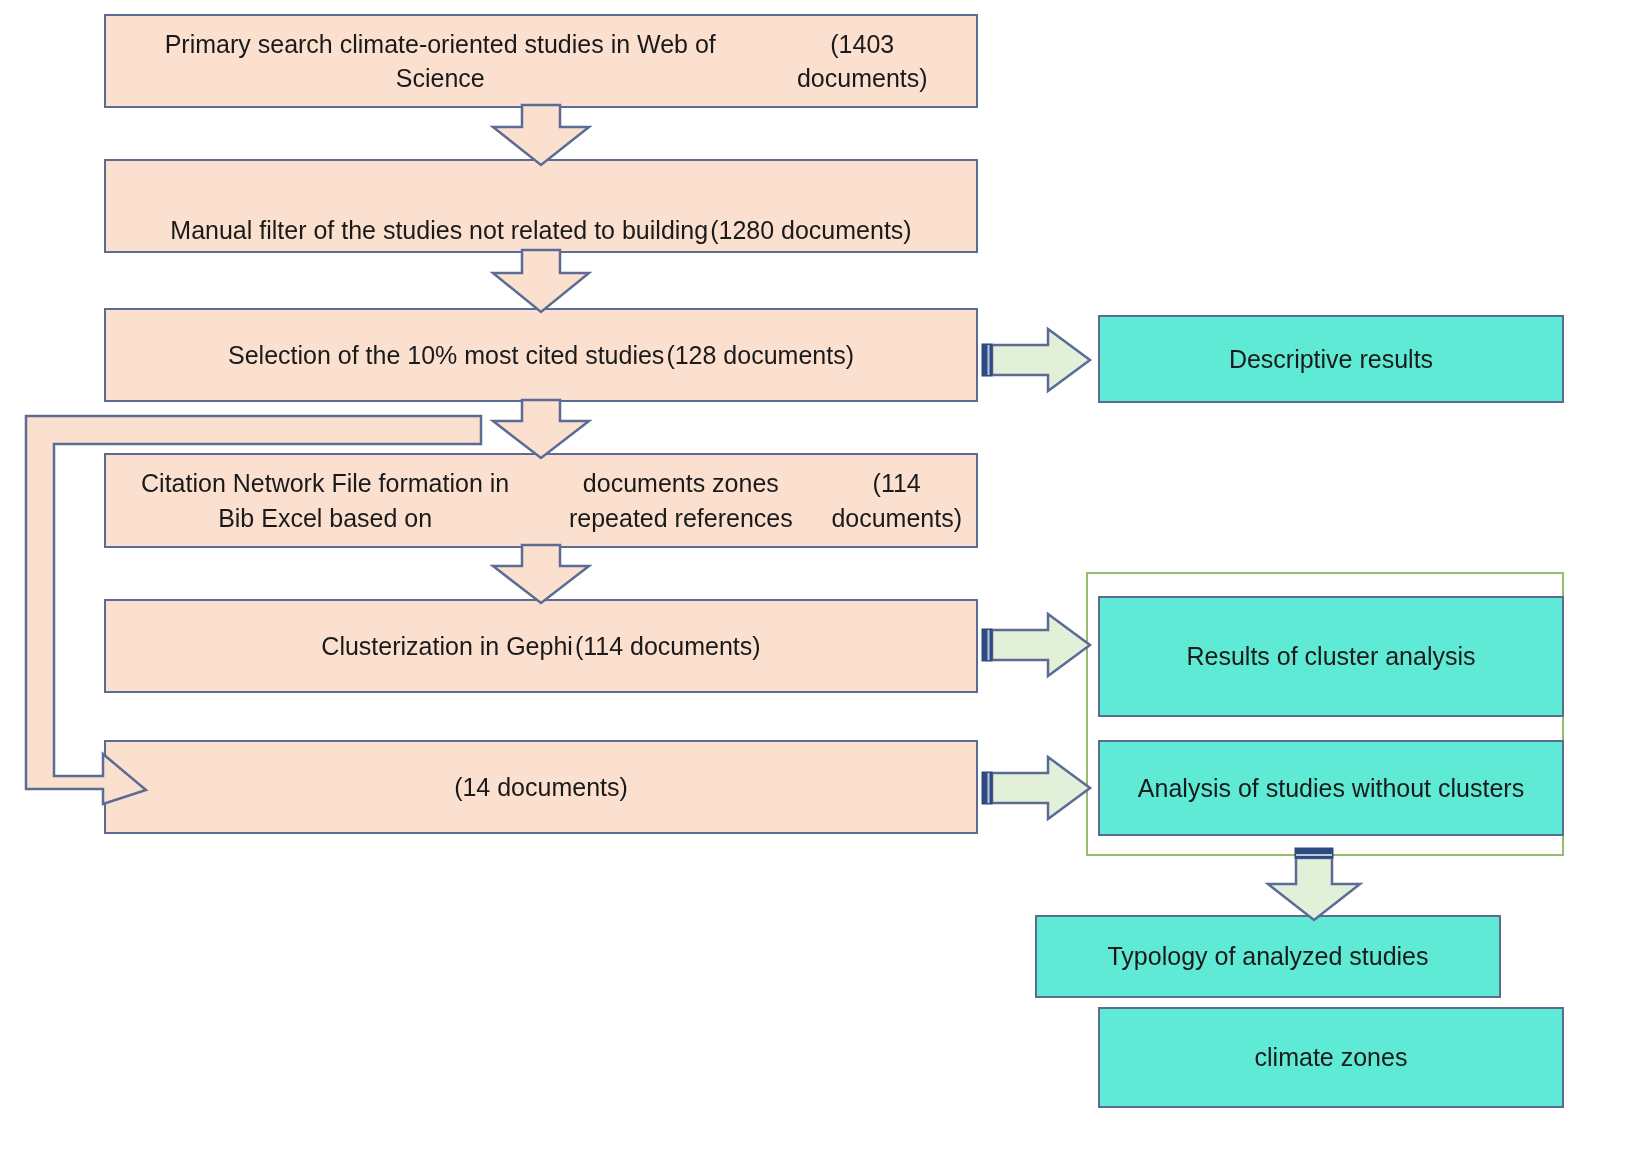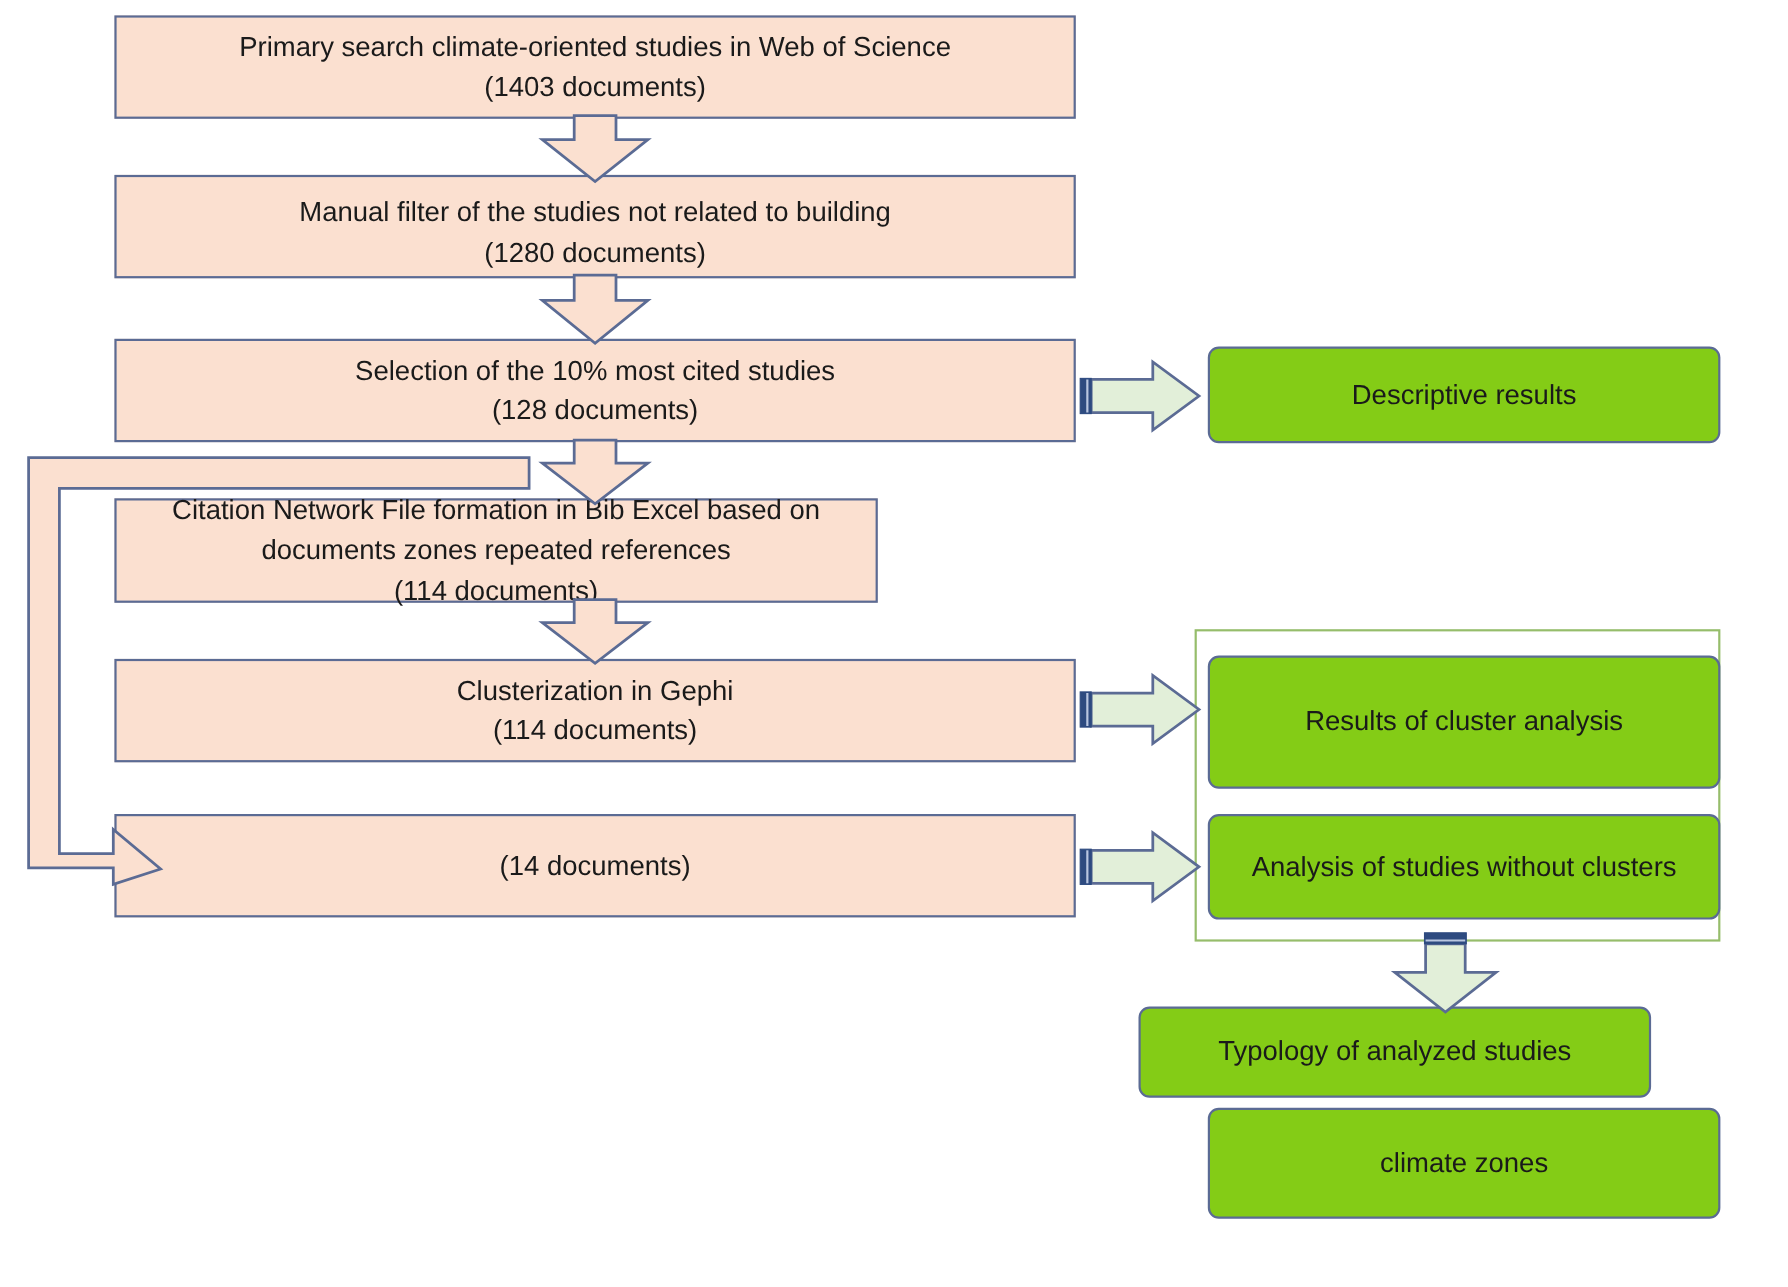--- a/index.html
+++ b/index.html
@@ -34,43 +34,42 @@
     padding: 4px 14px;
     z-index: 3;
   }
   .box .lbl { display: block; }
   .box .sub { display: block; }
 
   .pink {
     background: #fbe0d0;
   }
   .green {
-    background: #84cc16;
-    border-radius: 10px;
+    background: #5eead4;
   }
 
   
   .group-frame {
     position: absolute;
     box-sizing: border-box;
     border: 2px solid #96bd6b;
     background: transparent;
     z-index: 2;
   }
 
   
   .arrow {
     position: absolute;
     z-index: 4;
   }
   .arrow svg { display: block; overflow: visible; }
 
   .stack {
     display: flex;
-    flex-direction: column;
+    flex-direction: row;
     align-items: center;
     justify-content: center;
     gap: 2px;
   }
 </style>
 </head>
 <body>
 
 <div id="canvas">
 
@@ -90,21 +89,21 @@
     </div>
   </div>
 
   <div class="box pink" style="left:104px; top:308px; width:874px; height:94px;">
     <div class="stack">
       <span class="lbl">Selection of the 10% most cited studies</span>
       <span class="sub">(128 documents)</span>
     </div>
   </div>
 
-  <div class="box pink" style="left:104px; top:453px; width:694px; height:95px;">
+  <div class="box pink" style="left:104px; top:453px; width:874px; height:95px;">
     <div class="stack">
       <span class="lbl">Citation Network File formation in Bib Excel based on</span>
       <span class="lbl">documents zones repeated references</span>
       <span class="sub">(114 documents)</span>
     </div>
   </div>
 
   <div class="box pink" style="left:104px; top:599px; width:874px; height:94px;">
     <div class="stack">
       <span class="lbl">Clusterization in Gephi</span>

